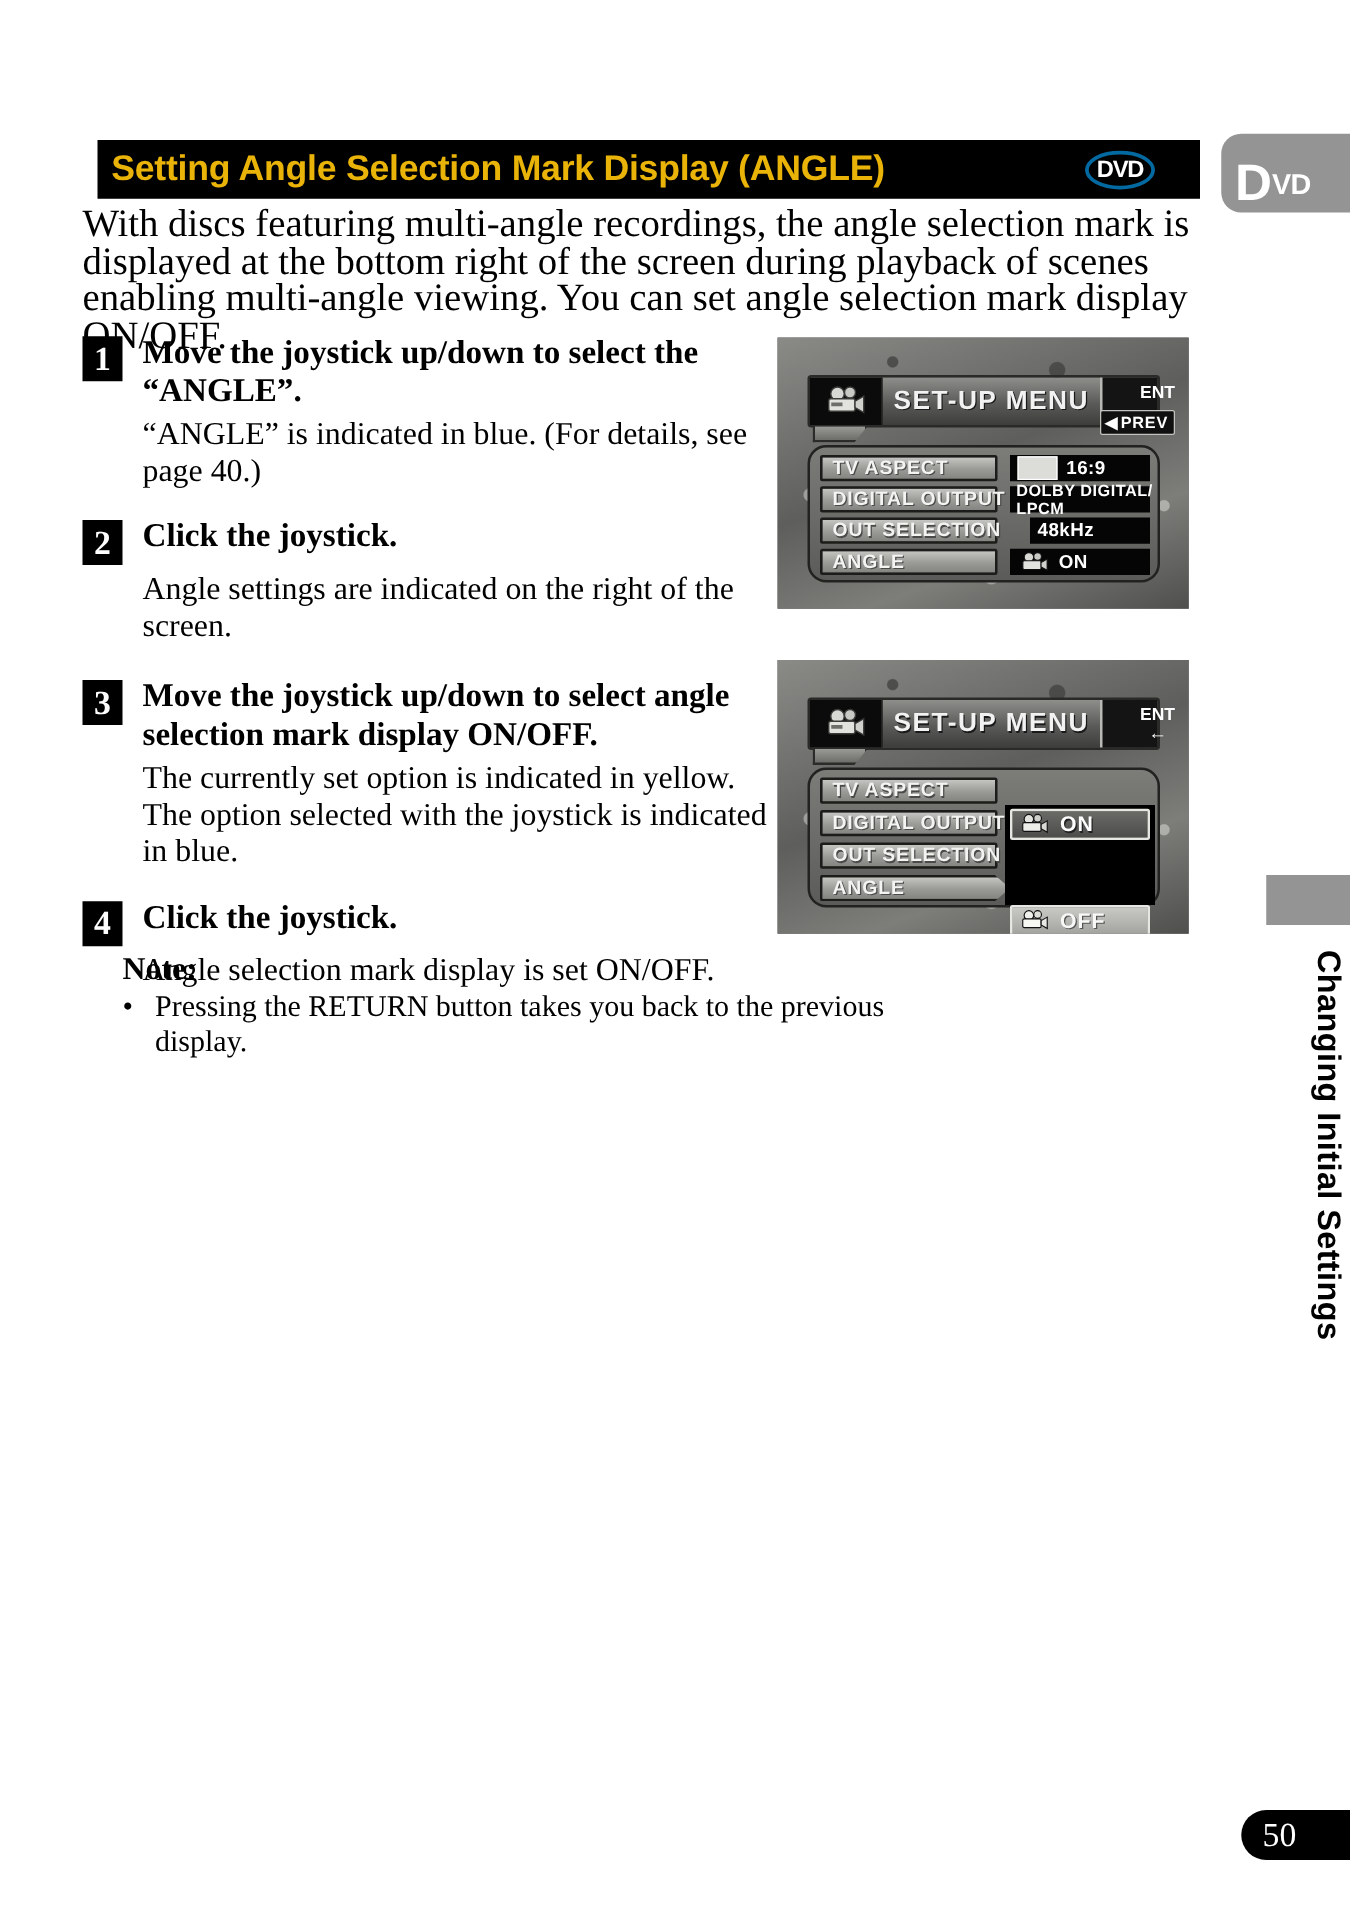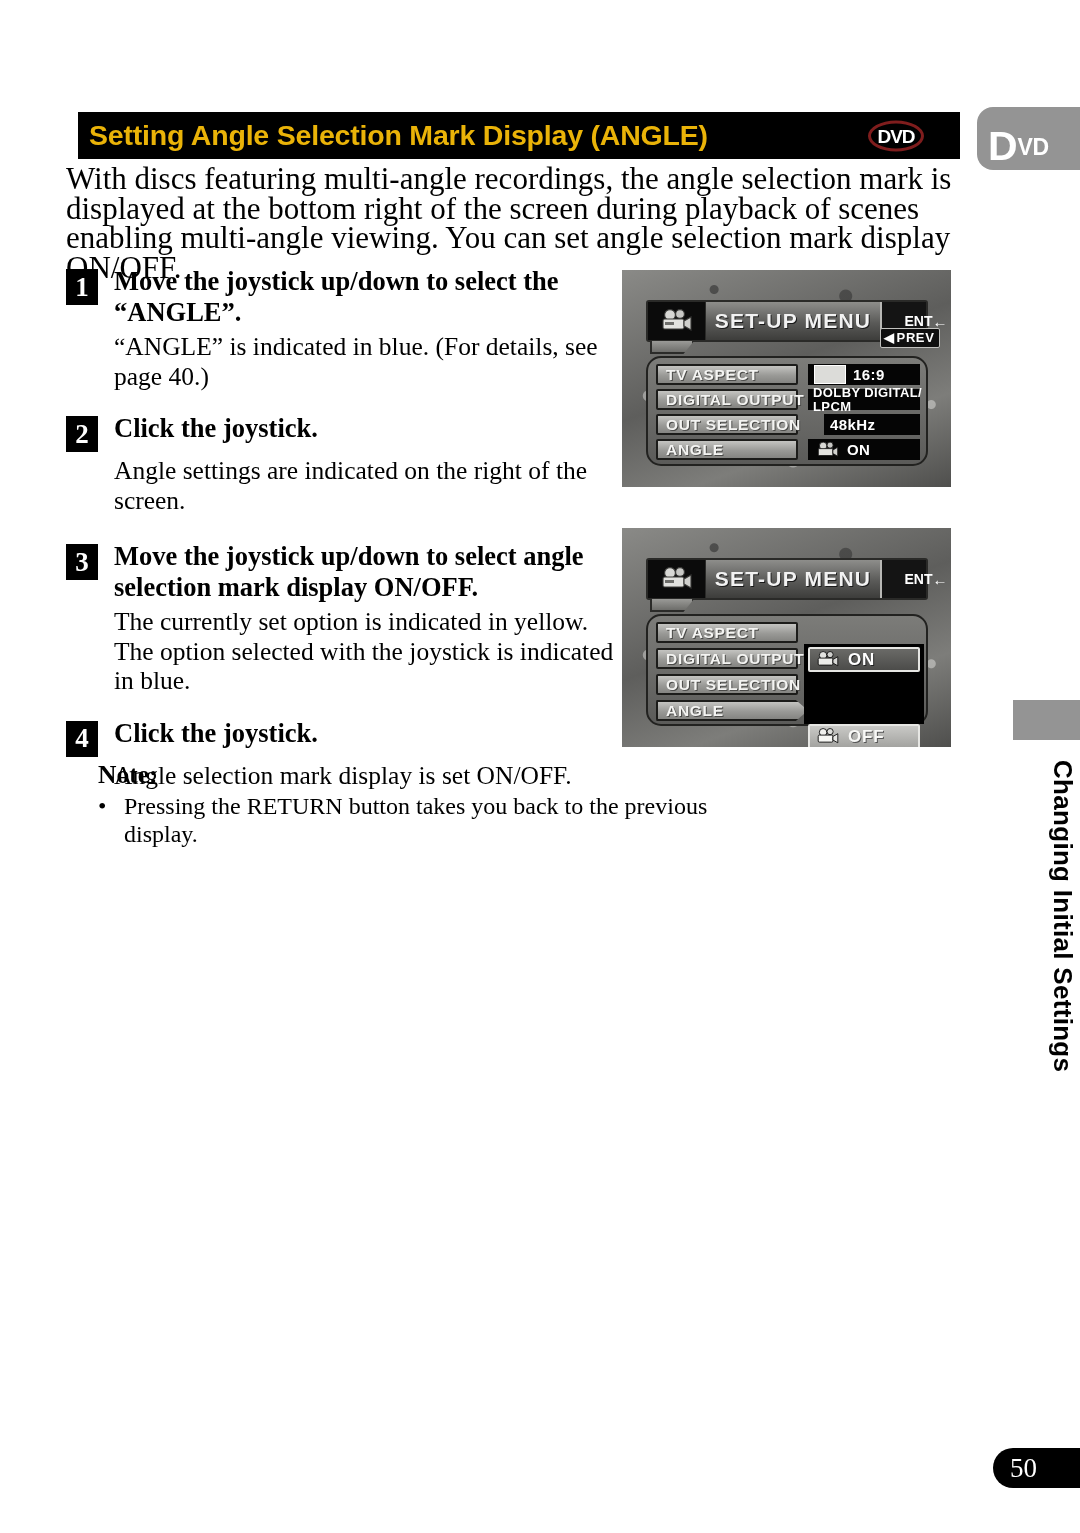--- a/index.html
+++ b/index.html
@@ -36,21 +36,21 @@
     font-size: 28.5px;
     letter-spacing: -0.2px;
     padding-left: 11px;
     white-space: nowrap;
   }
   .dvd-logo-oval {
     position: absolute;
     right: 36px; top: 50%;
     transform: translateY(-50%);
     width: 56px; height: 31px;
-    border: 3px solid #7f1d1d;
+    border: 3px solid #0369a1;
     border-radius: 50%/50%;
     display: flex;
     align-items: center;
     justify-content: center;
     background: #000;
   }
   .dvd-logo-oval span {
     color: #ffffff;
     font-family: "Liberation Sans", sans-serif;
     font-weight: bold;
@@ -217,21 +217,21 @@
     letter-spacing: 1.2px;
     text-shadow: 1px 1px 0 #1a1a1a;
   }
   .dev-ent {
     width: 36px;
     background: #141414;
     color: #ffffff;
     font-family: "Liberation Sans", sans-serif;
     font-weight: bold;
     font-size: 14px;
-    display: flex; flex-direction: row;
+    display: flex; flex-direction: column;
     align-items: center; justify-content: center;
     border-left: 2px solid #b8b8b5;
     line-height: 1;
     padding-left: 44px;
   }
   .dev-ent .arrow { font-size: 15px; margin-top: 1px; }
   .dev-prev {
     position: absolute;
     background: #101010;
     color: #ffffff;

